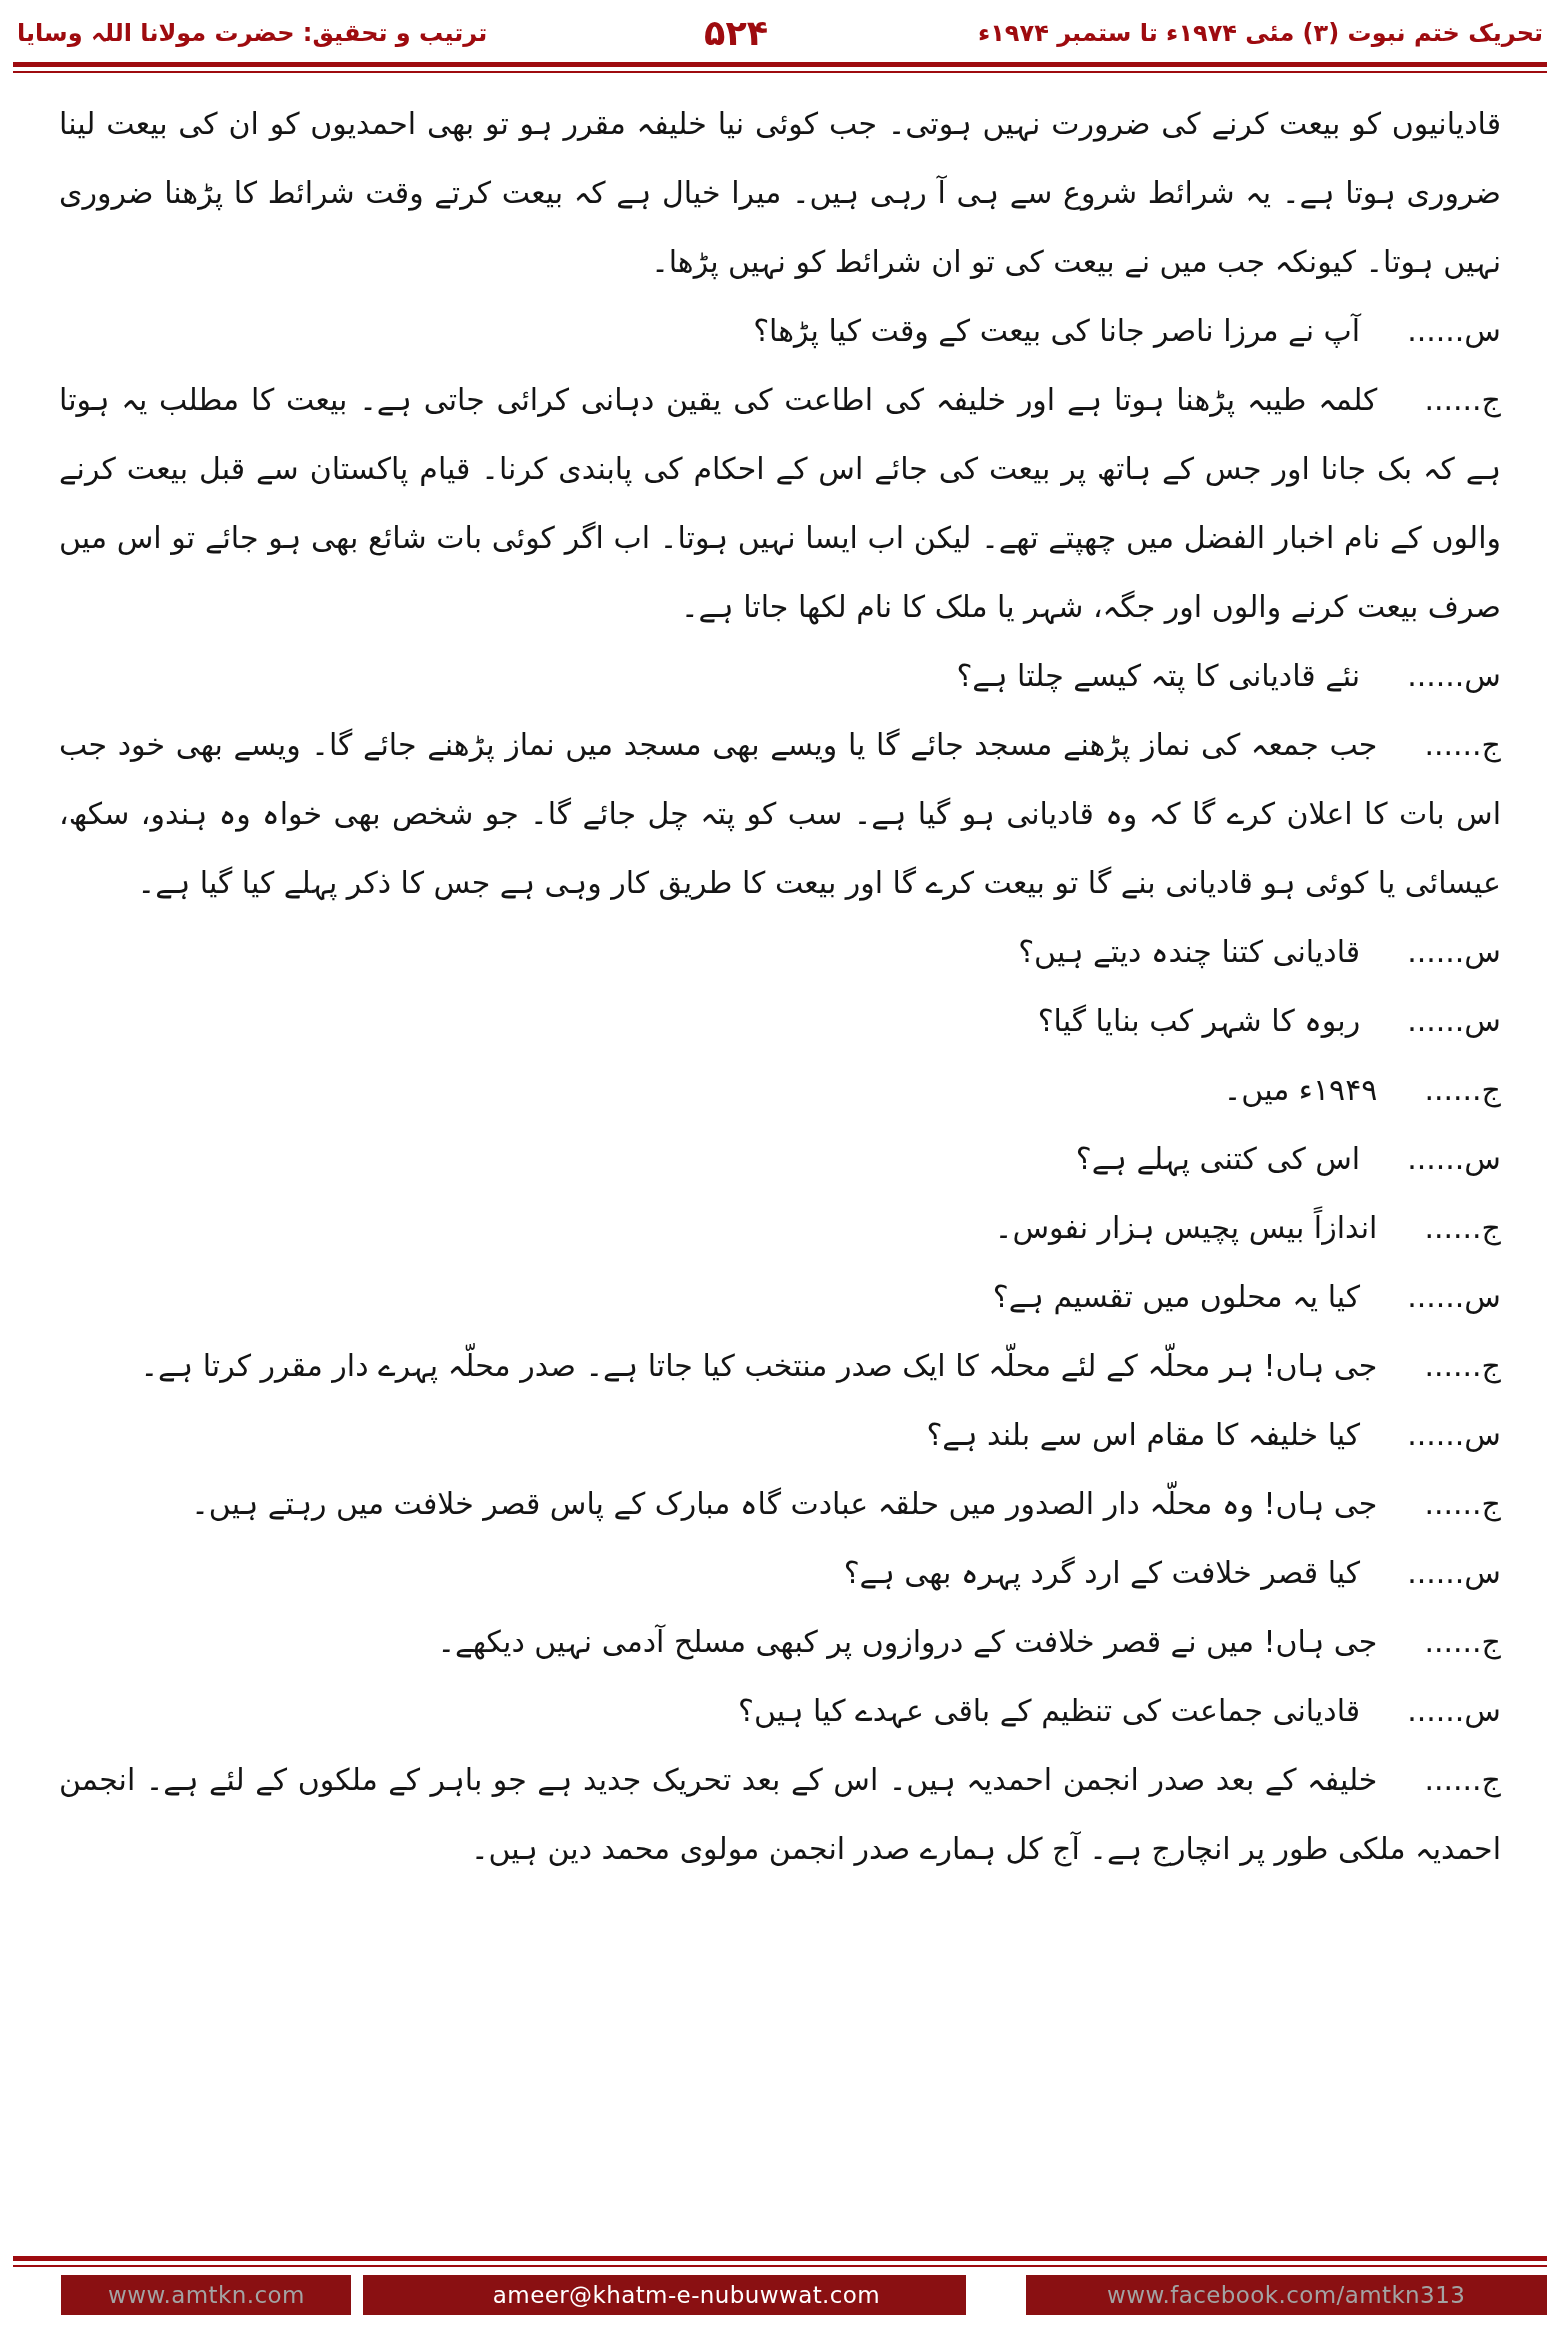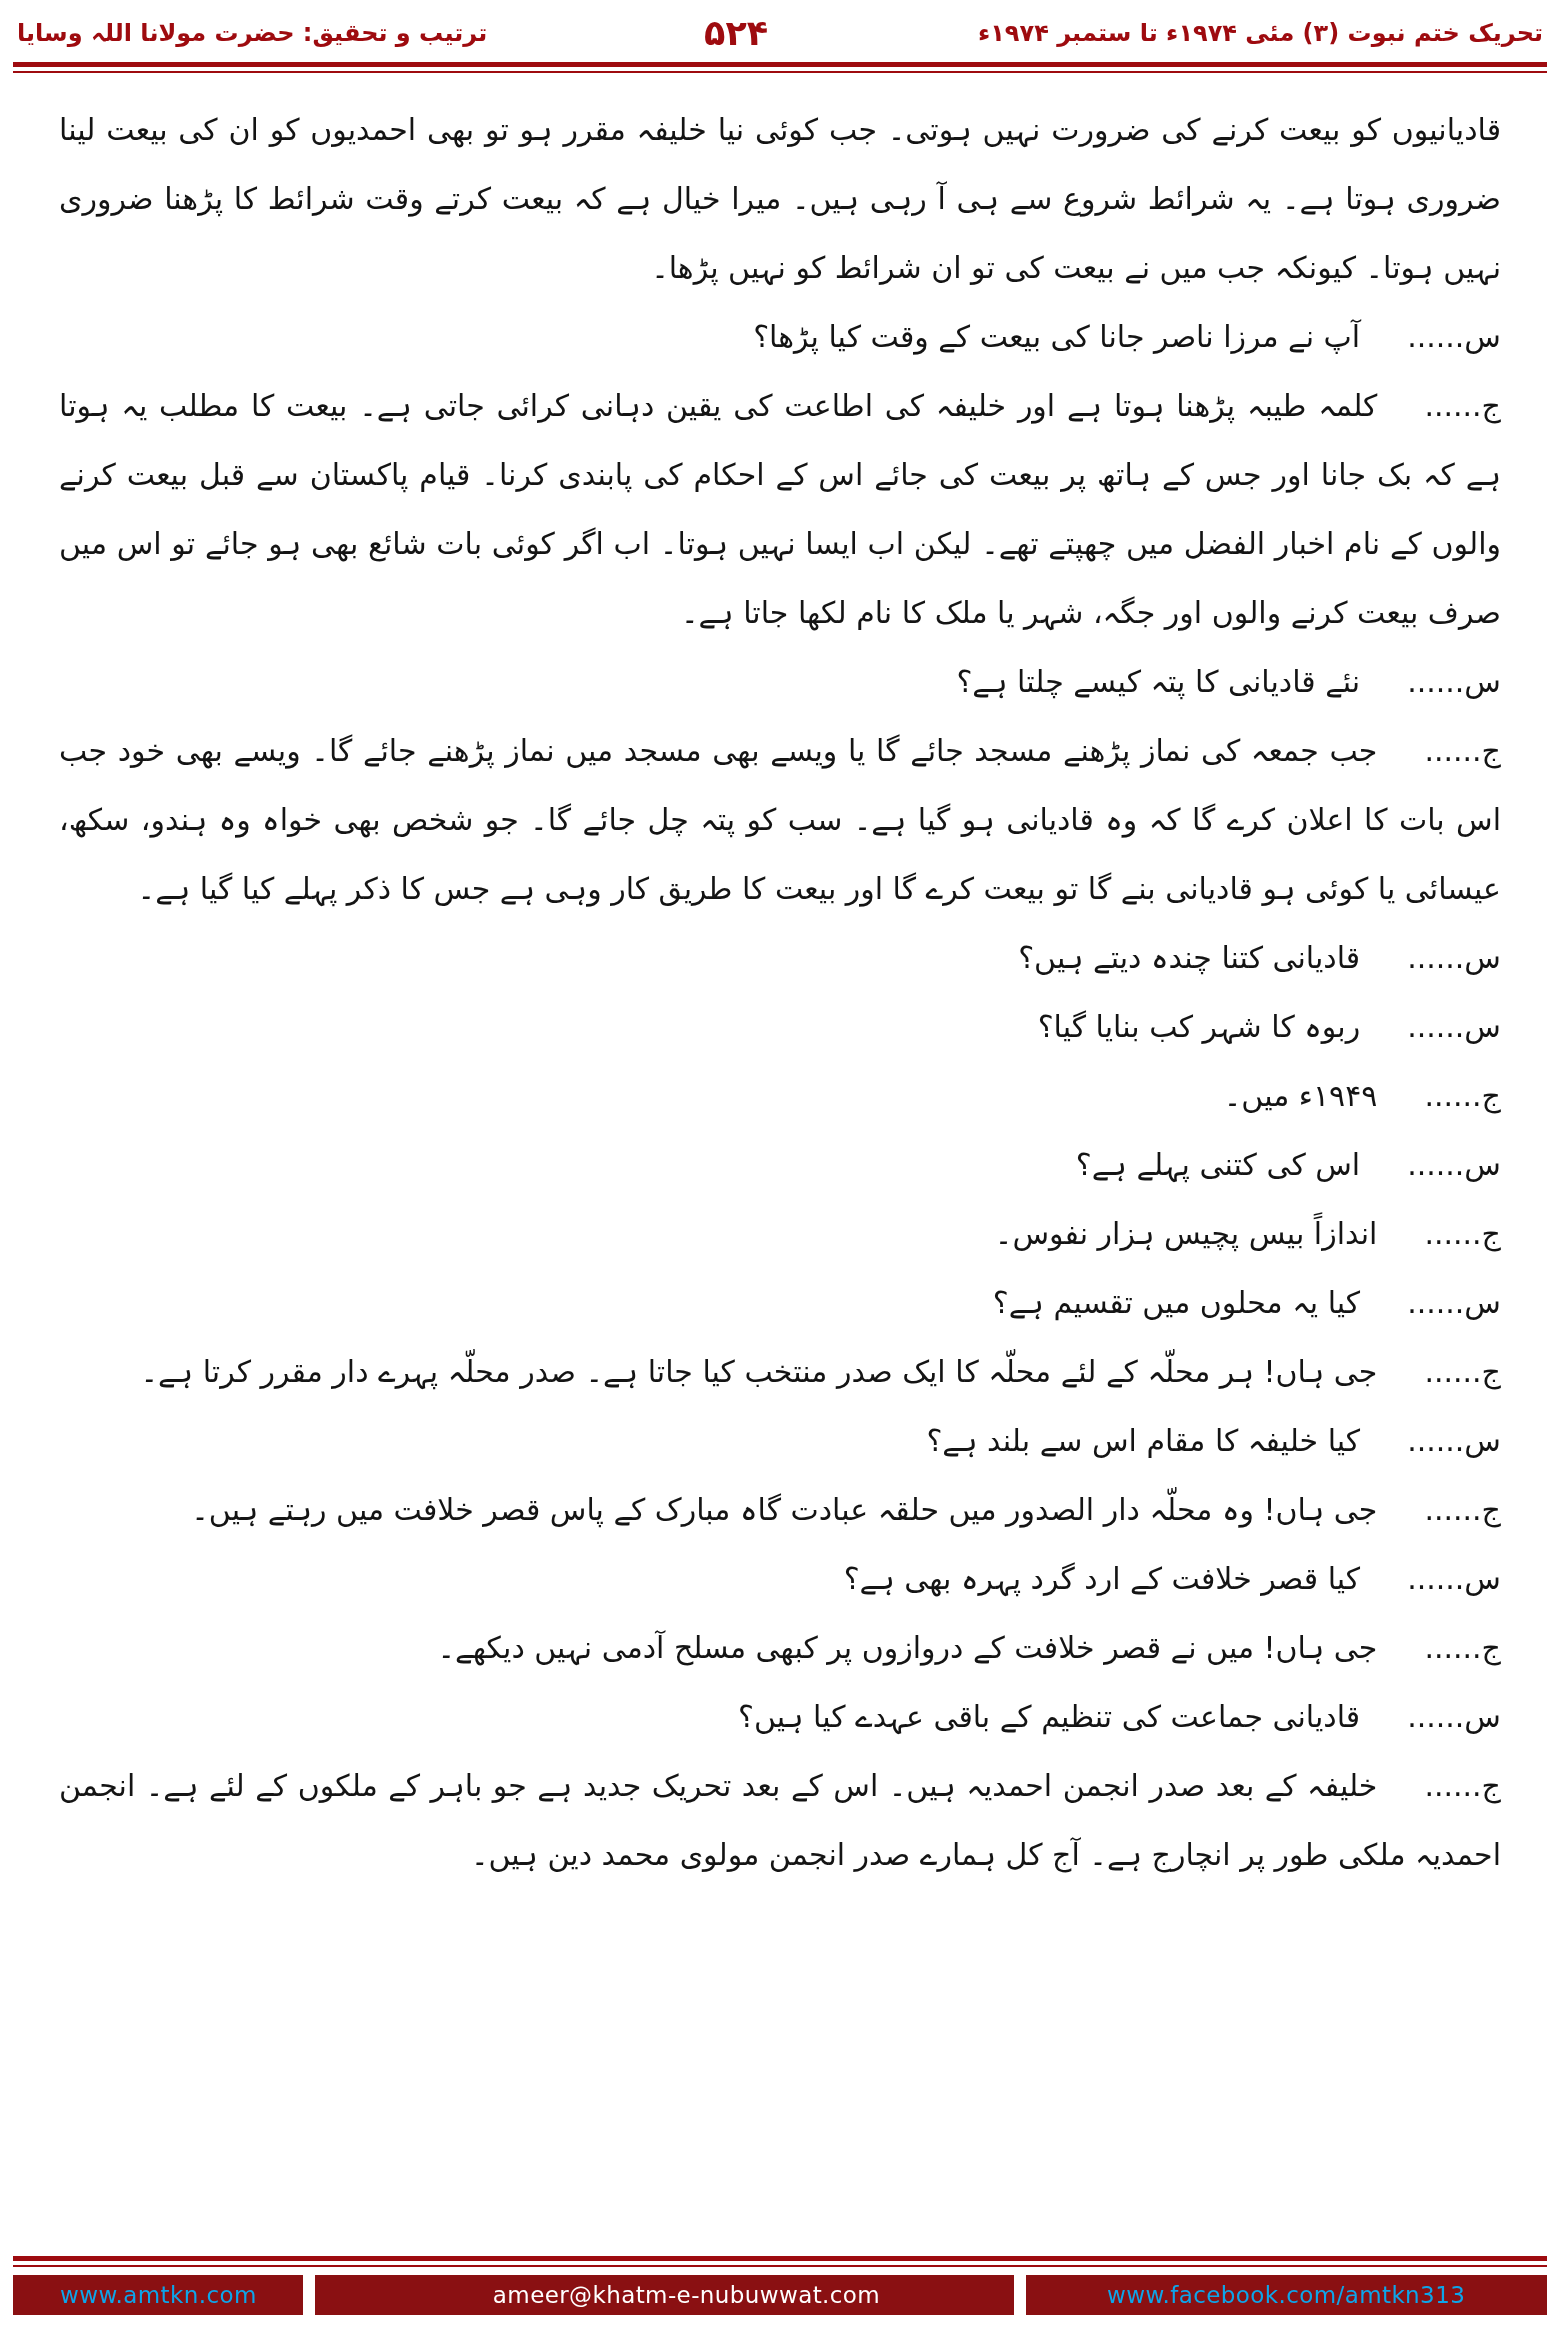--- a/index.html
+++ b/index.html
@@ -30,21 +30,21 @@
   
   .double-rule {
     margin: 3.4px 13.4px 0 13.4px;
     border-top: 5.9px solid #9e0b0f;
     border-bottom: 2.5px solid #9e0b0f;
     height: 11px;
   }
 
   
   .content {
-    padding: 22px 59px 0 59px;
+    padding: 16px 59px 0 59px;
     color: #141414;
     font-size: 30px;
     line-height: 2.3;
     text-align: justify;
   }
   .content p { margin: 0; }
   .qa-marker {
     display: inline-block;
     margin-inline-end: 47px;
     white-space: nowrap;
@@ -68,21 +68,21 @@
   .footer-bar {
     background: #8a1012;
     color: #ffffff;
     height: 40px;
     display: flex;
     align-items: center;
     justify-content: center;
     font-size: 23px;
     letter-spacing: 0.4px;
   }
-  .footer-bar.gold { color: #0ea5e9; }
+  .footer-bar.gold { color: #a3a3a3; margin-left: 48px; }
   .bar-left   { flex: 0 0 290px; }
   .bar-center { flex: 1 1 auto; padding-left: 44px; }
   .bar-right  { flex: 0 0 521px; }
 </style>
 </head>
 <body>
 
 <div class="page">
 
   <div class="header">

